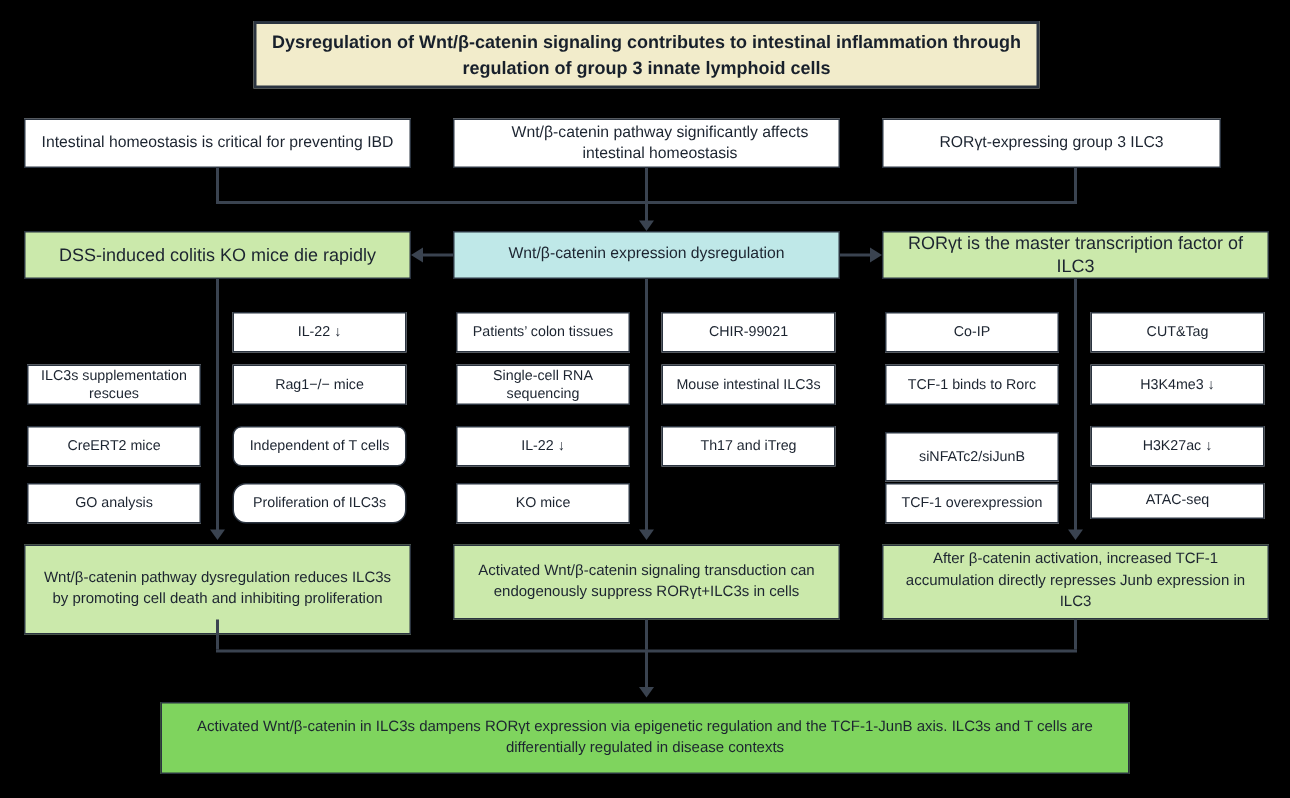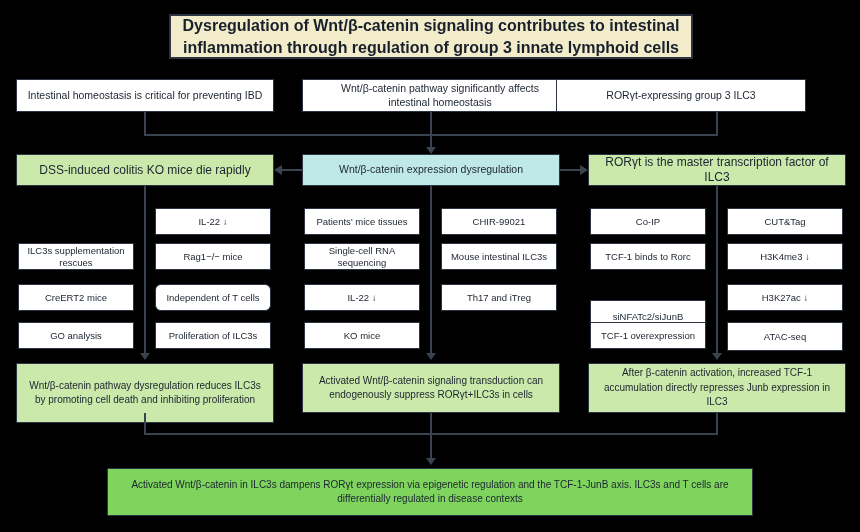--- a/index.html
+++ b/index.html
@@ -26,21 +26,21 @@
     justify-content: center;
     text-align: center;
     color: #1c2430;
     line-height: 1.25;
     padding: 2px 6px;
   }
 
   .box-title {
     background: #f2eccb;
     border: 2px solid #2b3440;
-    font-size: 16px;
+    font-size: 12px;
     font-weight: bold;
     color: #18202b;
     line-height: 1.35;
   }
 
   .box-white {
     background: #ffffff;
     border: 1.5px solid #2b3440;
     font-size: 10.5px;
   }
@@ -119,21 +119,21 @@
   <div class="box box-title" style="left:169px; top:14px; width:524px; height:45px;">
     <span>Dysregulation of Wnt/β-catenin signaling contributes to intestinal inflammation through regulation of group 3 innate lymphoid cells</span>
   </div>
 
   <div class="box box-white" style="left:16px; top:79px; width:258px; height:33px;align-items:center;">
     <span>Intestinal homeostasis is critical for preventing IBD</span>
   </div>
   <div class="box box-white" style="left:302px; top:79px; width:258px; height:33px;padding-left:24px;">
     <span>Wnt/β-catenin pathway significantly affects intestinal homeostasis</span>
   </div>
-  <div class="box box-white" style="left:556px; top:79px; width:250px; height:33px;text-align:right;">
+  <div class="box box-white" style="left:588px; top:79px; width:226px; height:33px;text-align:right;">
     <span>RORγt-expressing group 3 ILC3</span>
   </div>
 
   <div class="vline" style="left:144px; top:112px; height:22px;"></div>
   <div class="vline" style="left:430px; top:112px; height:22px;"></div>
   <div class="vline" style="left:716px; top:112px; height:22px;"></div>
   <div class="hline" style="left:144px; top:134px; width:574px;"></div>
   <div class="vline" style="left:430px; top:134px; height:14px;"></div>
   <div class="arrow-down" style="left:426px; top:147px;"></div>
 
@@ -174,26 +174,26 @@
 
   <div class="box box-small" style="left:155px; top:208px; width:116px; height:27px;">
       <span>IL-22 ↓</span>
     </div>
   <div class="box box-small" style="left:155px; top:243px; width:116px; height:27px;">
       <span>Rag1−/− mice</span>
     </div>
   <div class="box box-small" style="left:155px; top:284px; width:116px; height:27px;border-radius:6px;">
       <span>Independent of T cells</span>
     </div>
-  <div class="box box-small" style="left:155px; top:322px; width:116px; height:27px;">
+  <div class="box box-small" style="left:155px; top:322px; width:116px; height:27px;border-radius:9px;">
       <span>Proliferation of ILC3s</span>
     </div>
 
   <div class="box box-small" style="left:304px; top:208px; width:116px; height:27px;">
-      <span>Patients’  mice tissues</span>
+      <span>Patients’  colon tissues</span>
     </div>
   <div class="box box-small" style="left:304px; top:243px; width:116px; height:27px;">
       <span>Single-cell RNA sequencing</span>
     </div>
   <div class="box box-small" style="left:304px; top:284px; width:116px; height:27px;">
       <span>IL-22 ↓</span>
     </div>
   <div class="box box-small" style="left:304px; top:322px; width:116px; height:27px;">
       <span>KO mice</span>
     </div>
@@ -207,37 +207,37 @@
   <div class="box box-small" style="left:441px; top:284px; width:116px; height:27px;">
       <span>Th17 and iTreg</span>
     </div>
 
   <div class="box box-small" style="left:590px; top:208px; width:116px; height:27px;">
       <span>Co-IP</span>
     </div>
   <div class="box box-small" style="left:590px; top:243px; width:116px; height:27px;">
       <span>TCF-1 binds to Rorc</span>
     </div>
-  <div class="box box-small" style="left:590px; top:288px; width:116px; height:33px;margin-top:12px;">
+  <div class="box box-small" style="left:590px; top:288px; width:116px; height:33px;">
       <span>siNFATc2/siJunB</span>
     </div>
   <div class="box box-small" style="left:590px; top:322px; width:116px; height:27px;">
       <span>TCF-1 overexpression</span>
     </div>
 
   <div class="box box-small" style="left:727px; top:208px; width:116px; height:27px;">
       <span>CUT&amp;Tag</span>
     </div>
   <div class="box box-small" style="left:727px; top:243px; width:116px; height:27px;">
       <span>H3K4me3 ↓</span>
     </div>
   <div class="box box-small" style="left:727px; top:284px; width:116px; height:27px;">
       <span>H3K27ac ↓</span>
     </div>
-  <div class="box box-small" style="left:727px; top:322px; width:116px; height:29px;justify-content:center;">
+  <div class="box box-small" style="left:727px; top:322px; width:116px; height:24px;justify-content:center;">
       <span>ATAC-seq</span>
     </div>
 
   <div class="box box-green-conc" style="left:16px; top:363px; width:258px; height:60px;">
     <span>Wnt/β-catenin pathway dysregulation reduces ILC3s by promoting cell death and inhibiting proliferation</span>
   </div>
   <div class="box box-green-conc" style="left:302px; top:363px; width:258px; height:50px;">
     <span>Activated Wnt/β-catenin signaling transduction can endogenously suppress RORγt+ILC3s in cells</span>
   </div>
   <div class="box box-green-conc" style="left:588px; top:363px; width:258px; height:50px;">

